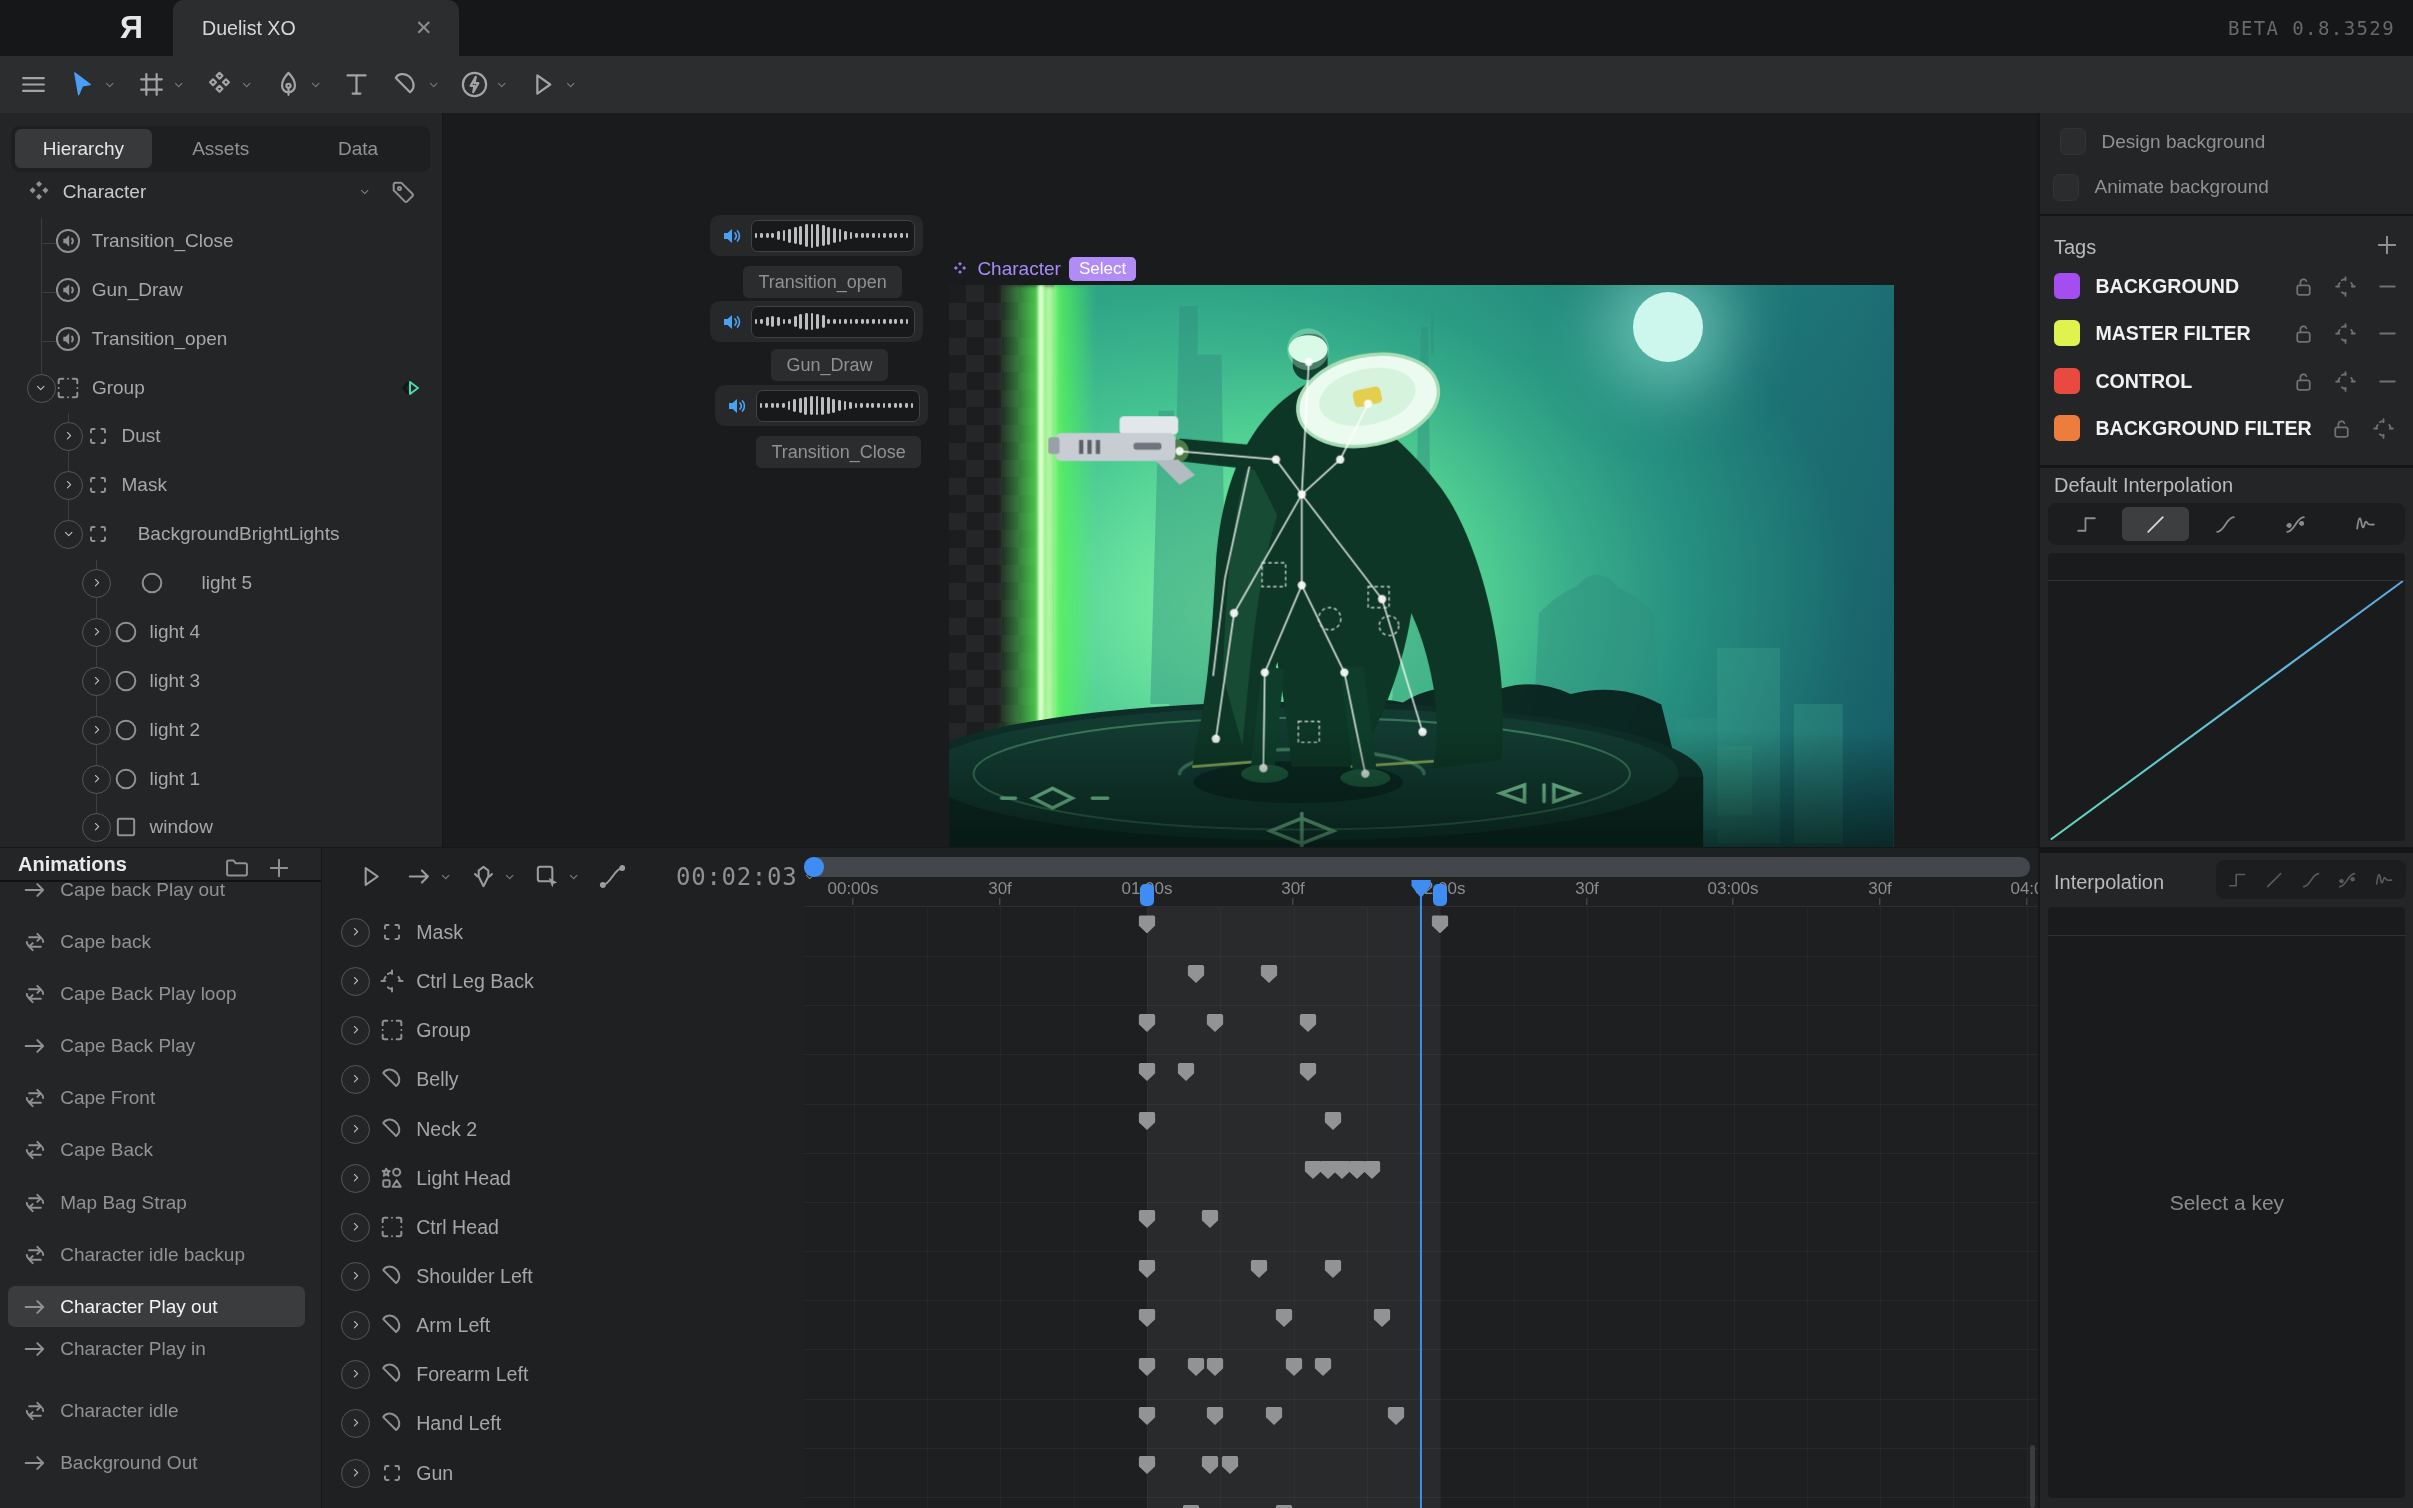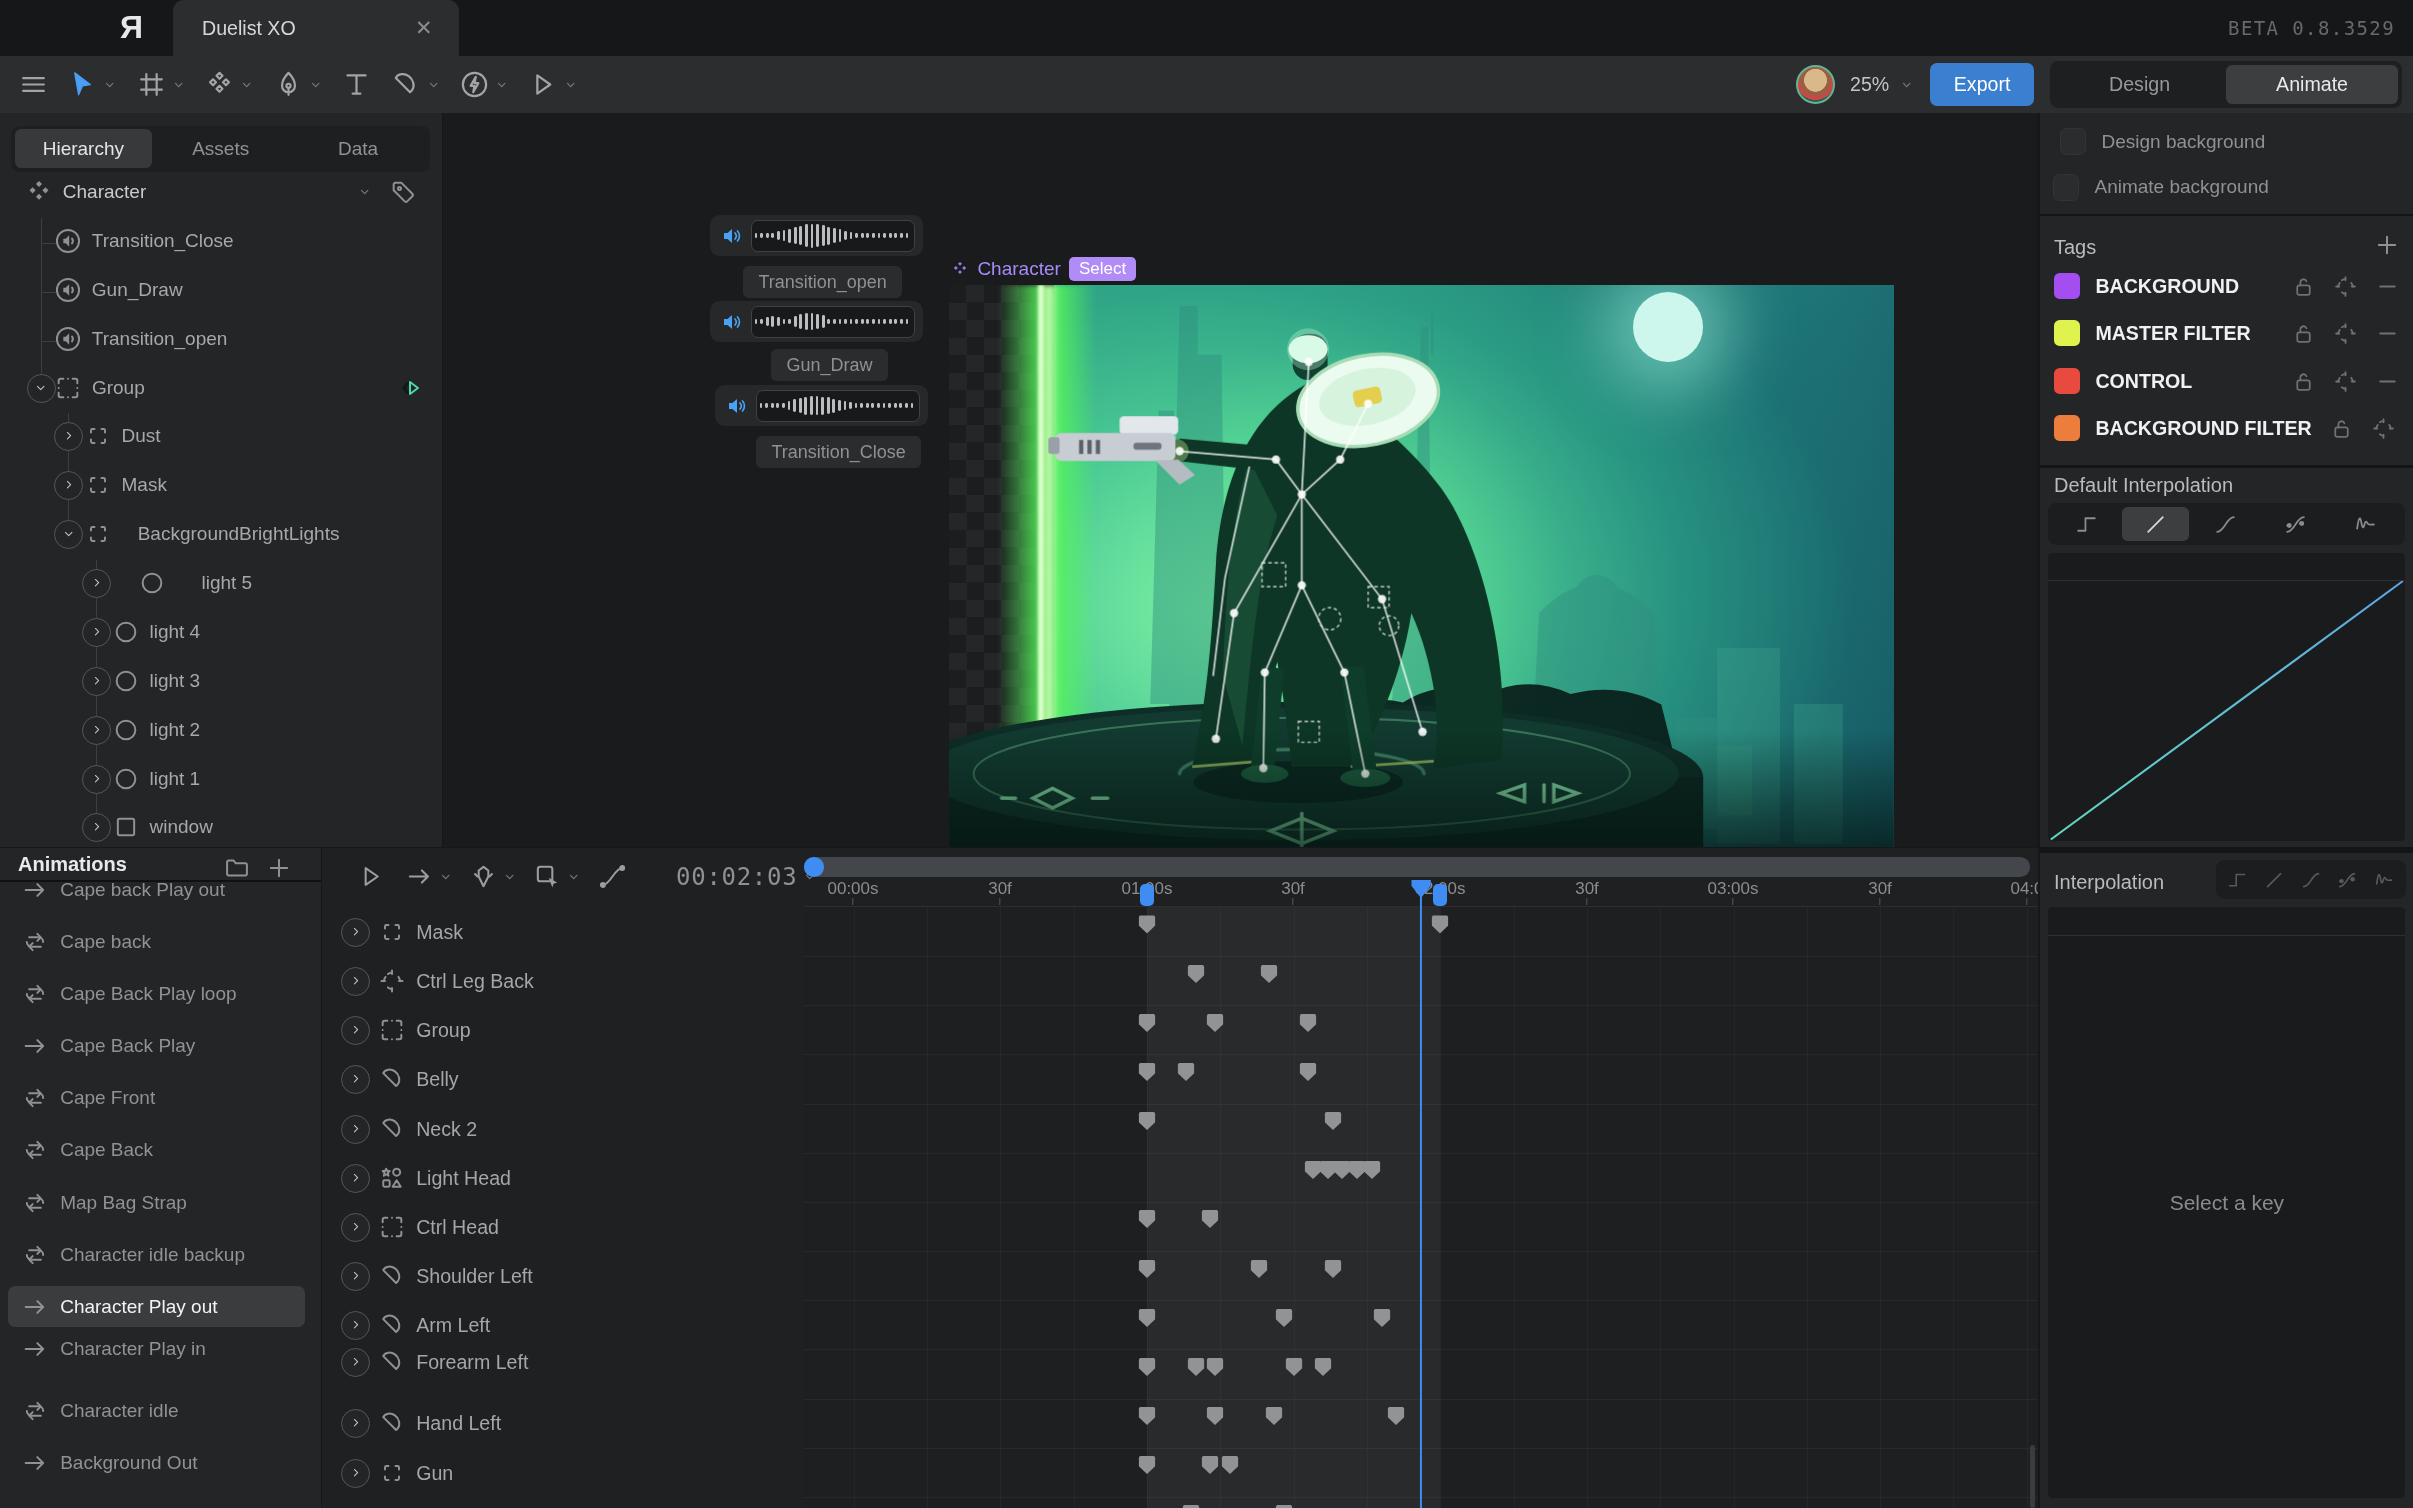--- a/index.html
+++ b/index.html
@@ -185,36 +185,20 @@
           <svg viewBox="0 0 24 24" width="100%" height="100%" fill="none" stroke="currentColor" stroke-width="1.7" stroke-linecap="round" stroke-linejoin="round">
             <path d="M8 5l10 7-10 7Z"></path>
           </svg>
         </span>
         <span class="tchev">
           <svg viewBox="0 0 24 24" width="100%" height="100%" fill="none" stroke="currentColor" stroke-width="1.7" stroke-linecap="round" stroke-linejoin="round">
             <path d="M7 10l5 5 5-5"></path>
           </svg>
         </span>
       </div>
-    <div class="tool-right">
-      <div class="avatar"></div>
-      <div class="zoom-ctl">
-        <span>25%</span>
-        <span class="tchev" id="zoom-chev">
-            <svg viewBox="0 0 24 24" width="100%" height="100%" fill="none" stroke="currentColor" stroke-width="1.7" stroke-linecap="round" stroke-linejoin="round">
-              <path d="M7 10l5 5 5-5"></path>
-            </svg>
-          </span>
-      </div>
-      <div class="btn-export">Export</div>
-      <div class="seg">
-        <div>Design</div>
-        <div class="on">Animate</div>
-      </div>
-    </div>
   </div>
 
   <div class="hier">
     <div class="ltabs" id="ltabs">
         <div class="on">Hierarchy</div>
         <div class="">Assets</div>
         <div class="">Data</div>
       </div>
     <div id="tree">
         <div class="guide" style="left:41px;top:105px;height:176px;"></div>
@@ -1309,21 +1293,21 @@
               </svg>
             </span>
           </span>
           <span class="tico" style="margin-left:8.4px;">
             <svg viewBox="0 0 24 24" width="100%" height="100%" fill="none" stroke="currentColor" stroke-width="1.7" stroke-linecap="round" stroke-linejoin="round">
               <path d="M4.5 7C6 3.5 11 3 14.5 5.5 18 8 19.5 13 17 16.5 L15.5 18 4.5 7Z"></path>
             </svg>
           </span>
           <span style="margin-left:9.8px;">Arm Left</span>
         </div>
-        <div class="tl-name" style="top:493px;width:482px;text-align:right;">
+        <div class="tl-name" style="top:505px;width:482px;text-align:right;">
           <span class="circ" style="margin-left:19px;">
             <span style="width:15.4px;height:15.4px;">
               <svg viewBox="0 0 24 24" width="100%" height="100%" fill="none" stroke="currentColor" stroke-width="1.7" stroke-linecap="round" stroke-linejoin="round">
                 <path d="M10 7l5 5-5 5"></path>
               </svg>
             </span>
           </span>
           <span class="tico" style="margin-left:8.4px;">
             <svg viewBox="0 0 24 24" width="100%" height="100%" fill="none" stroke="currentColor" stroke-width="1.7" stroke-linecap="round" stroke-linejoin="round">
               <path d="M4.5 7C6 3.5 11 3 14.5 5.5 18 8 19.5 13 17 16.5 L15.5 18 4.5 7Z"></path>

